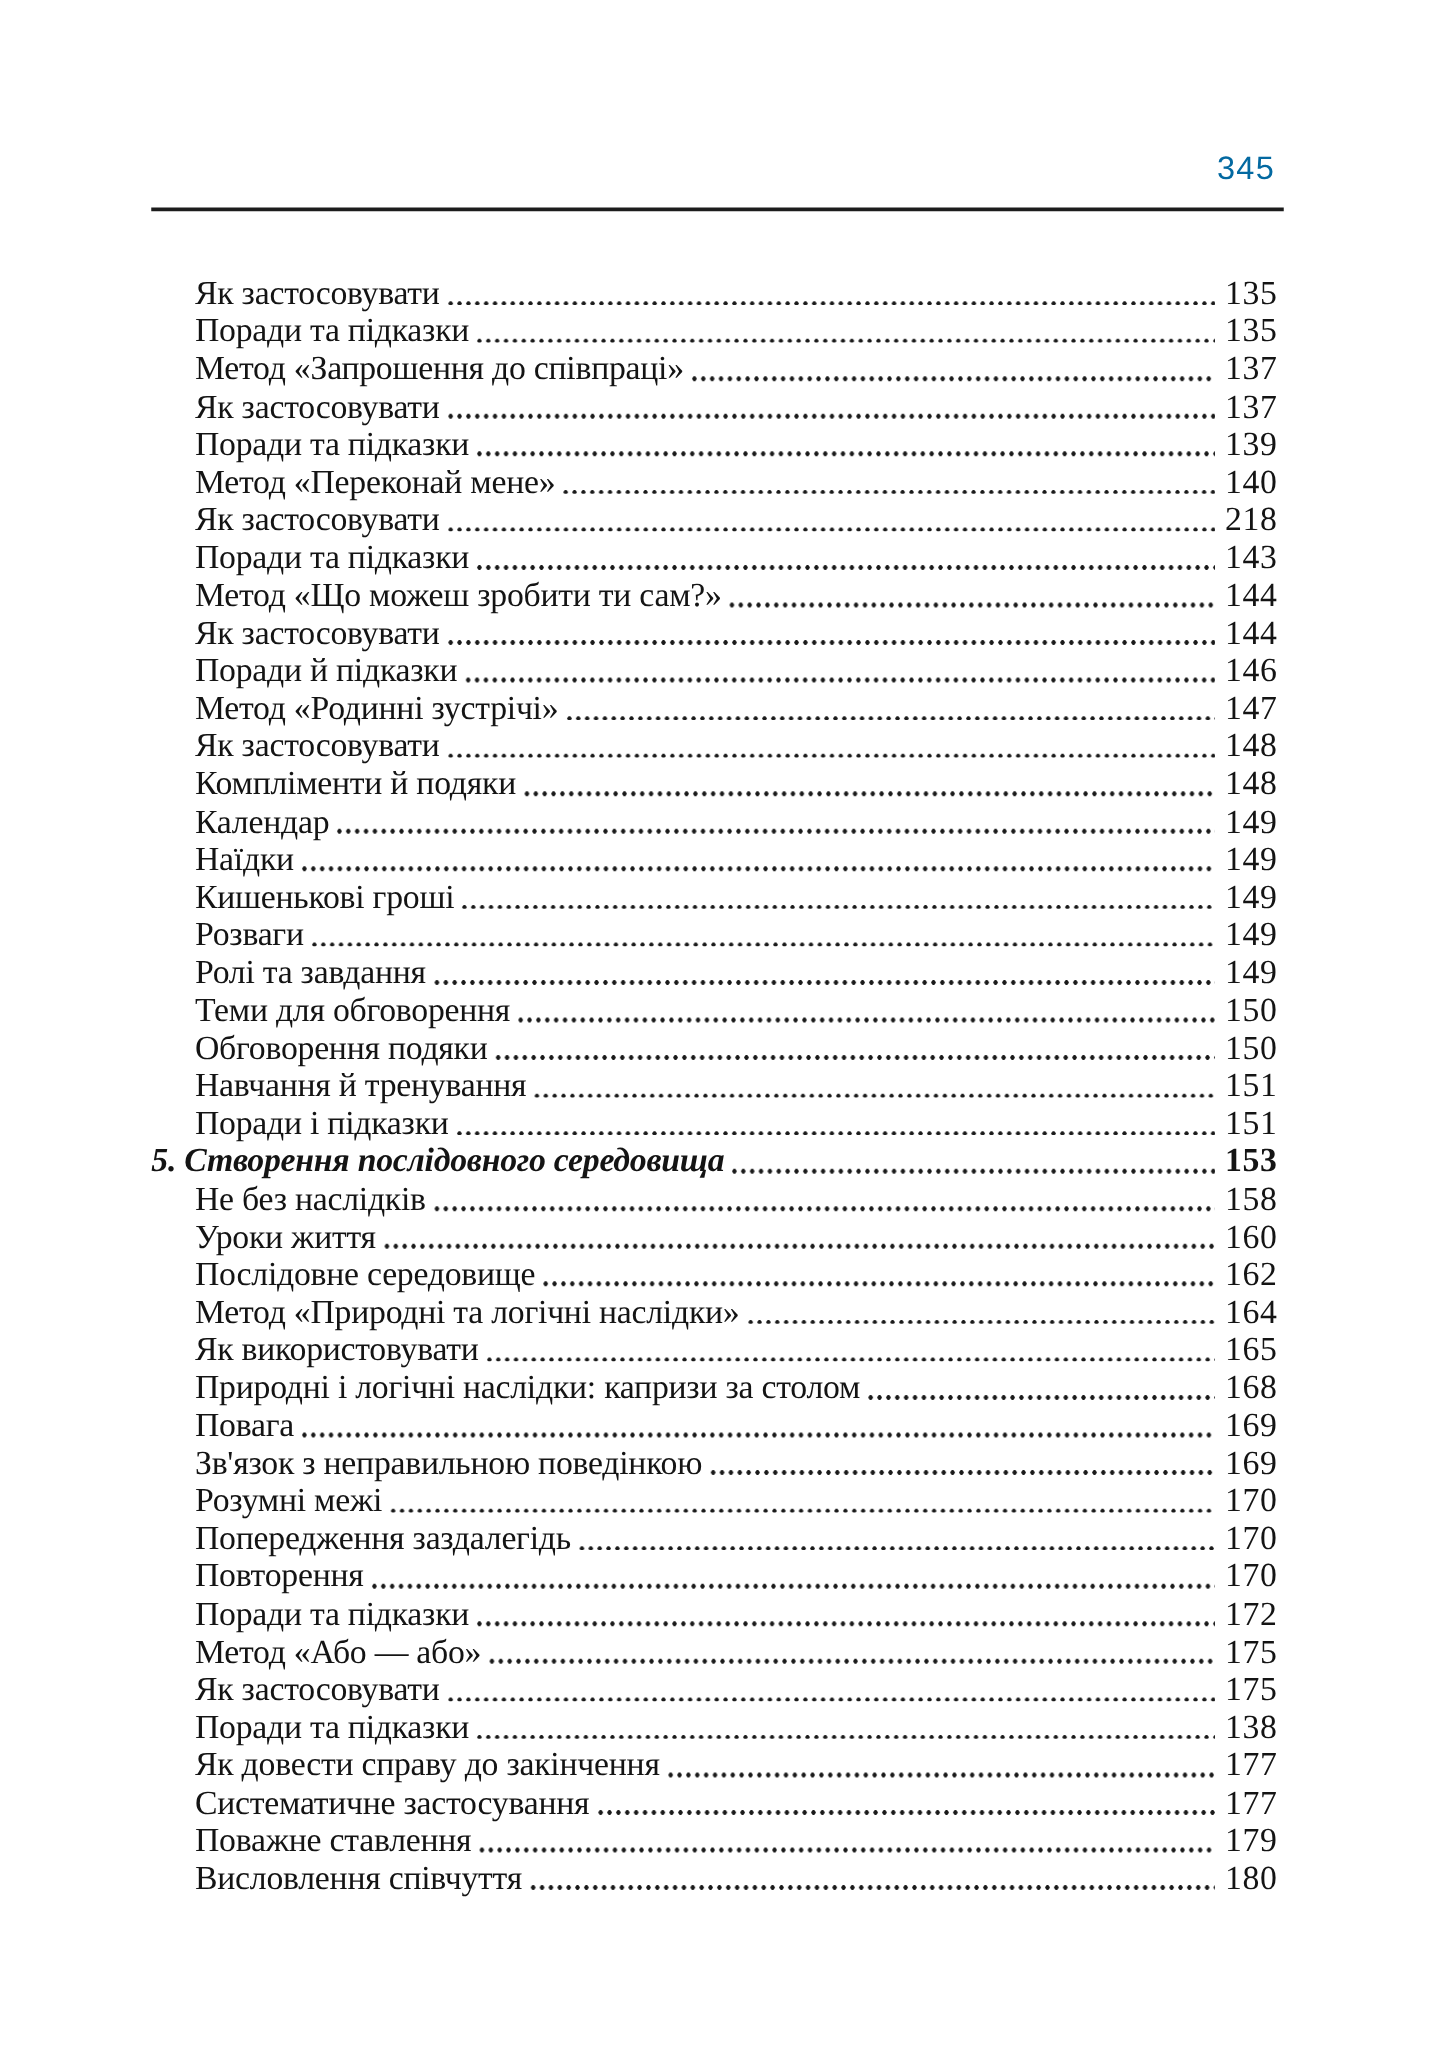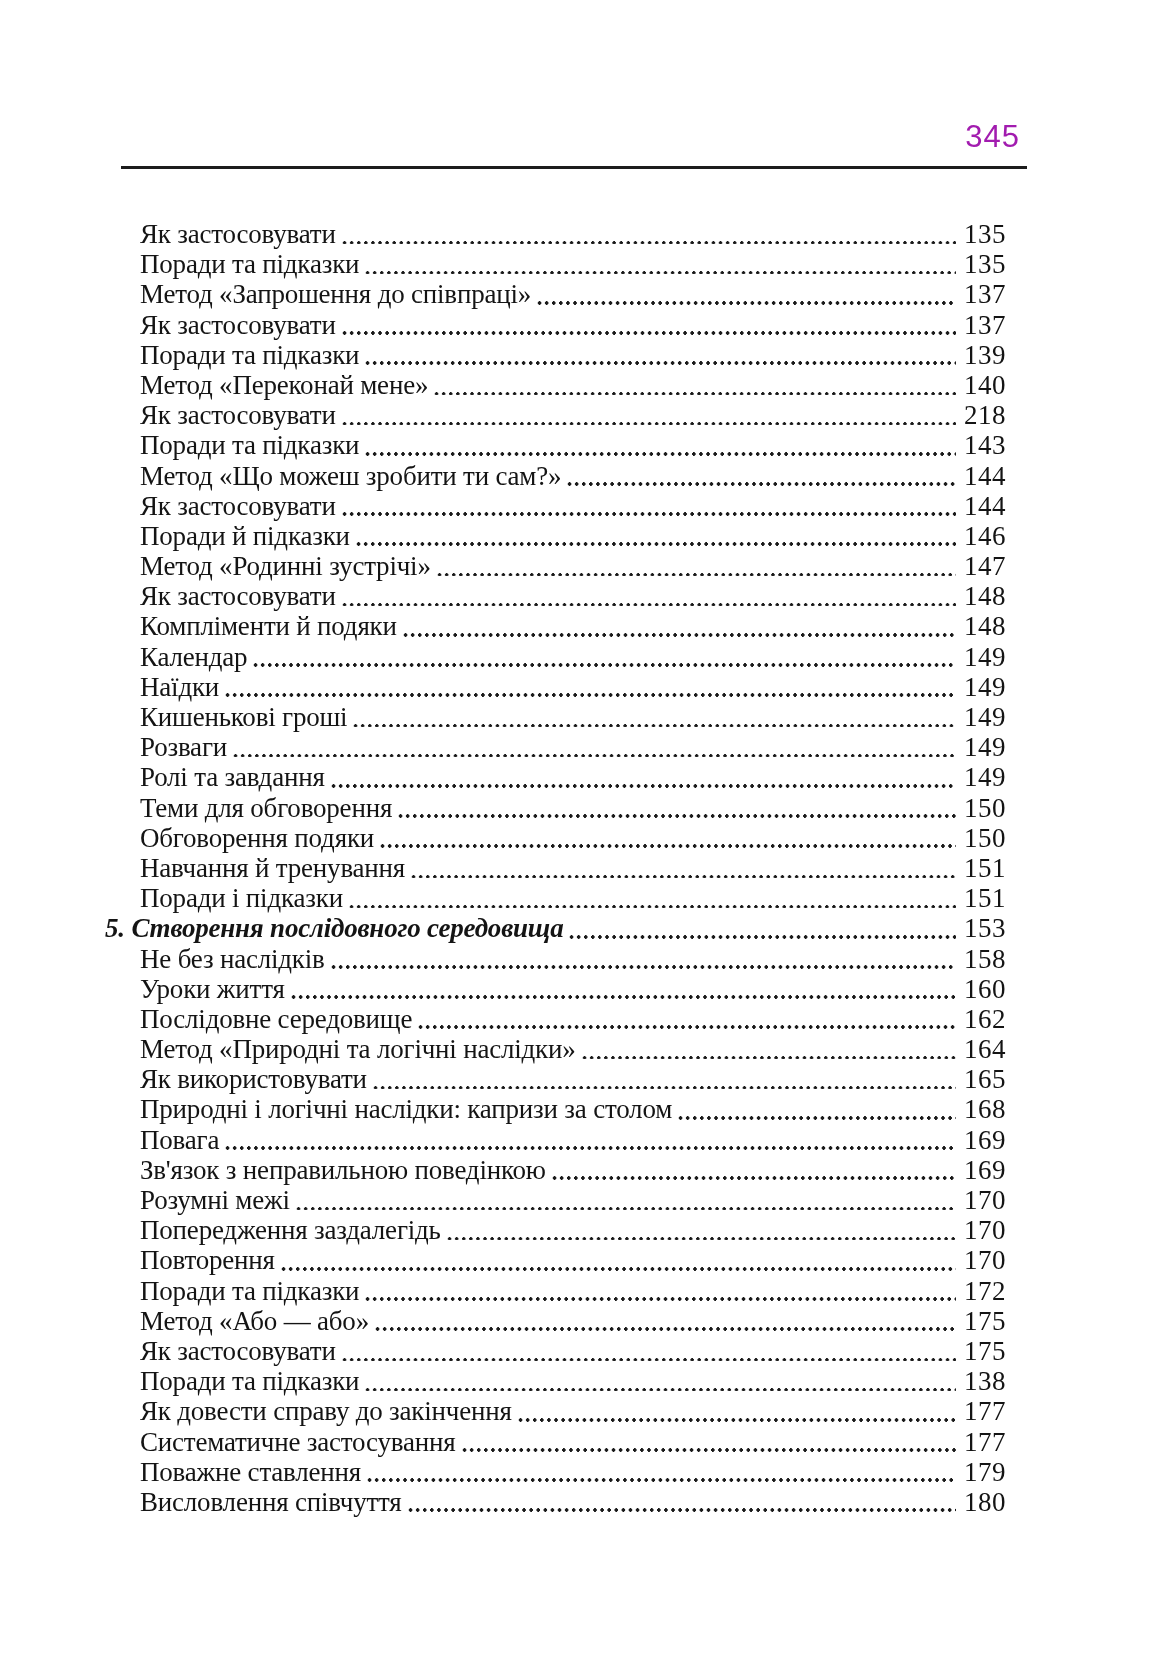--- a/index.html
+++ b/index.html
@@ -18,36 +18,36 @@
   .sheet {
     position: absolute;
     inset: 0;
     background: #ffffff;
   }
   .pagenum {
     position: absolute;
     top: 121px;
     right: 138px;
     font-family: "Liberation Sans", sans-serif;
-    font-size: 31px;
+    font-size: 26px;
     line-height: 1;
-    color: #a21caf;
+    color: #0369a1;
     letter-spacing: 1px;
   }
   .rule {
     position: absolute;
     left: 121px;
     top: 166px;
     width: 906px;
     height: 3px;
     background: #1c1c1c;
   }
   .toc {
     position: absolute;
-    left: 105px;
+    left: 121px;
     top: 219px;
     width: 906px;
   }
   .row {
     display: flex;
     align-items: baseline;
     height: 30.2px;
     font-size: 27px;
     line-height: 30.2px;
     white-space: nowrap;
@@ -56,21 +56,21 @@
     padding-left: 35px;
     letter-spacing: -0.2px;
     flex: 0 0 auto;
   }
   .row.chapter .label {
     padding-left: 0;
     font-weight: 700;
     font-style: italic;
   }
   .row.chapter .pg {
-    font-weight: 400;
+    font-weight: 700;
   }
   .dots {
     flex: 1 1 auto;
     align-self: flex-end;
     height: 3.6px;
     margin: 0 8px 5px 5px;
     background-image: radial-gradient(circle, #1a1a1a 1.5px, transparent 1.9px);
     background-size: 7.1px 3.6px;
     background-repeat: repeat-x;
     background-position: left center;

